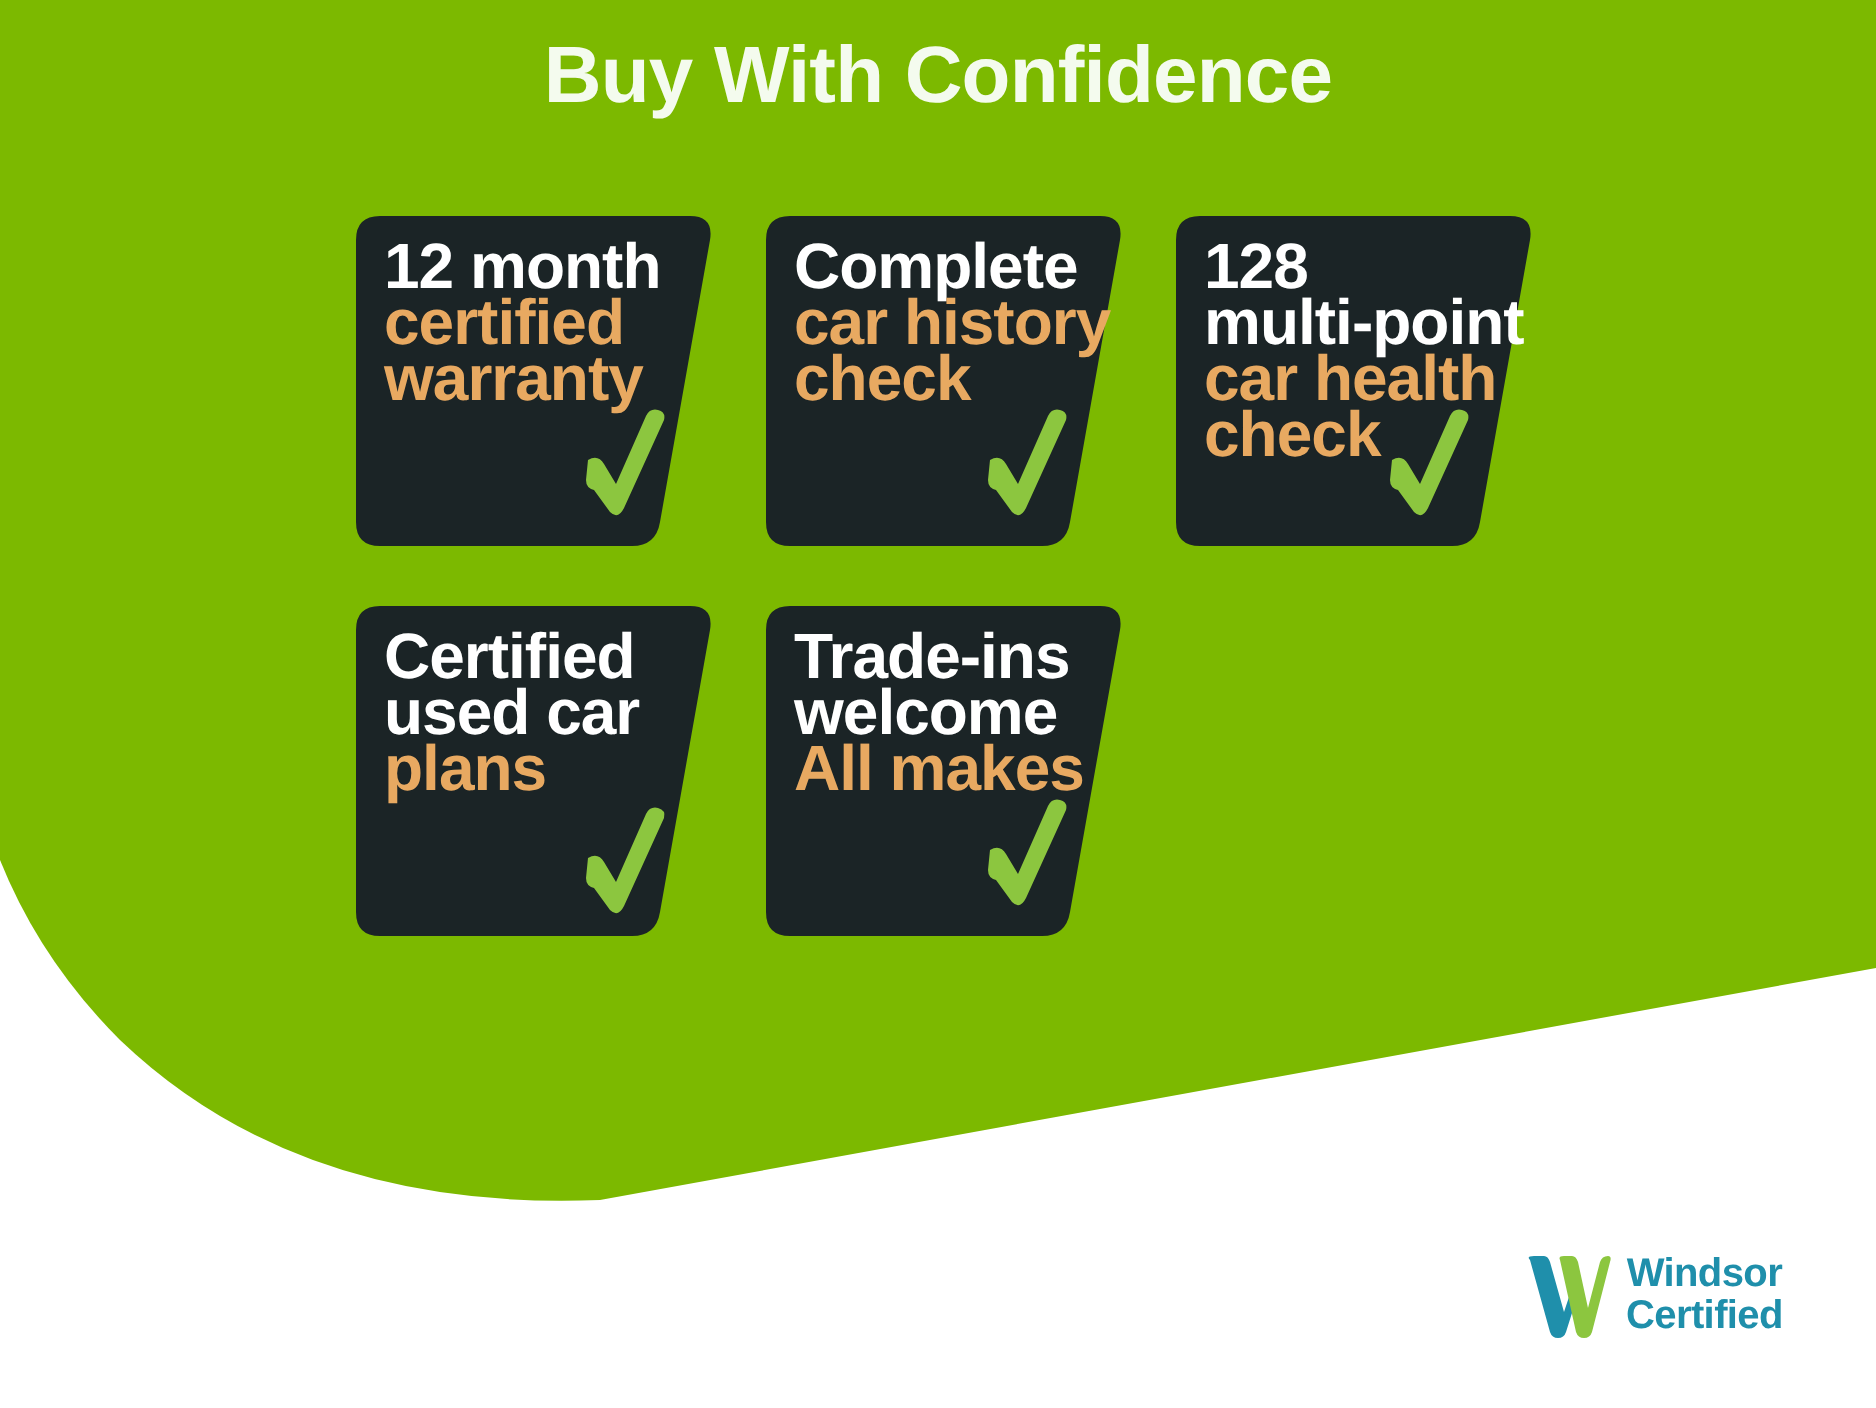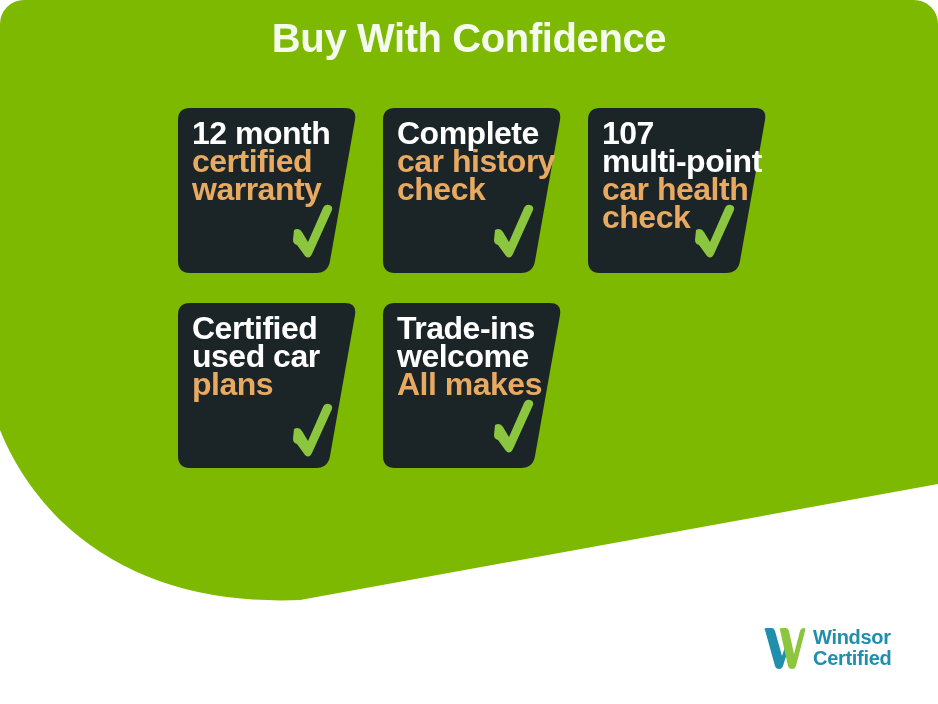--- a/index.html
+++ b/index.html
@@ -13,21 +13,20 @@
     overflow: hidden;
     font-family: "Liberation Sans", sans-serif;
   }
 
   #stage {
     position: relative;
     width: 938px;
     height: 704px;
     background: #ffffff;
     overflow: hidden;
-    border-radius: 24px;
   }
 
   
   #green-blob {
     position: absolute;
     left: 0;
     top: 0;
     width: 938px;
     height: 704px;
     z-index: 0;
@@ -110,20 +109,21 @@
     z-index: 4;
     display: flex;
     align-items: center;
     gap: 7px;
   }
   #logo-mark { width: 44px; height: 42px; display: block; }
   #logo-words {
     display: flex;
     flex-direction: column;
     line-height: 21px;
+    align-items: center;
   }
   .logo-word {
     color: #1f8fab;
     font-size: 20px;
     font-weight: bold;
     letter-spacing: -0.3px;
     font-family: "Liberation Sans", sans-serif;
   }
 </style>
 </head>
@@ -172,21 +172,21 @@
           <path d="M 4,26 L 3,36 Q 3,40 7,41 L 15,52 Q 19,56 22,50 L 42,6 Q 43,2 39,1 Q 35,0 33,4 L 18,38 L 12,28 Q 9,23 4,26 Z" fill="#8cc63f"></path>
         </svg>
       </div>
 
       <div class="card r1c3">
         <svg class="card-shape" viewBox="0 0 179 165" preserveAspectRatio="none" aria-hidden="true">
           <path d="M 12,0 L 167,0 Q 179,0 177,12 L 152,153 Q 150,165 138,165
                    L 12,165 Q 0,165 0,153 L 0,12 Q 0,0 12,0 Z" fill="#1b2426"></path>
         </svg>
         <div class="card-text">
-          <div class="line white">107</div>
+          <div class="line white">128</div>
           <div class="line white">multi-point</div>
           <div class="line orange">car health</div>
           <div class="line orange">check</div>
         </div>
         <svg class="check" viewBox="0 0 44 56" aria-hidden="true">
           <path d="M 4,26 L 3,36 Q 3,40 7,41 L 15,52 Q 19,56 22,50 L 42,6 Q 43,2 39,1 Q 35,0 33,4 L 18,38 L 12,28 Q 9,23 4,26 Z" fill="#8cc63f"></path>
         </svg>
       </div>
 
     </div>

